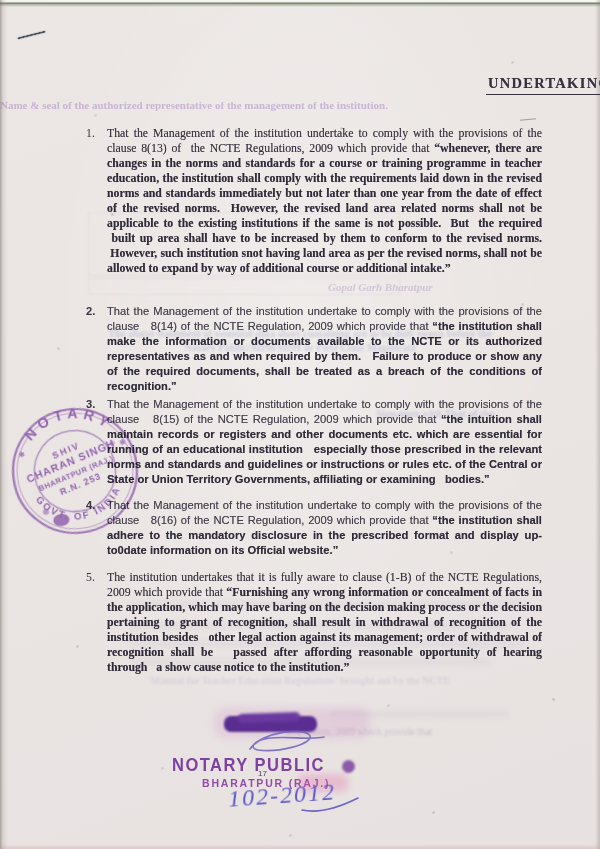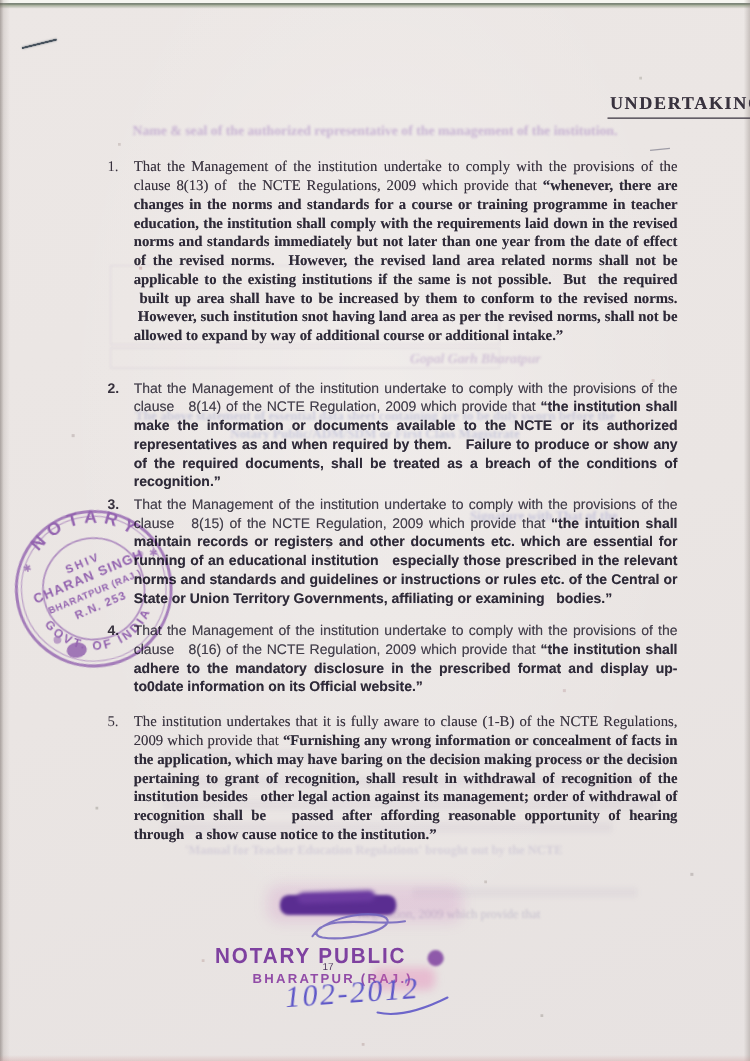--- a/index.html
+++ b/index.html
@@ -33,21 +33,21 @@
     box-shadow:0 0 1px rgba(70,82,93,.7);}
   .stray-mark{position:absolute;left:520px;top:119px;width:16px;height:0;
     border-top:1.6px solid rgba(95,95,115,.55);transform:rotate(-6deg);}
   
   .title{position:absolute;left:0;top:74px;width:600px;text-align:right;margin-left:13px;}
   .title span{display:inline-block;font-weight:bold;font-size:14.5px;letter-spacing:1.3px;
     border-bottom:1.6px solid #38323e;padding:0 2px 2px 2px;
     text-shadow:0 0 .5px rgba(56,50,62,.55);}
   
   .ghost{position:absolute;color:rgba(150,108,185,.42);filter:blur(.7px);font-weight:bold;}
-  .ghost-caption{left:0;top:99px;width:600px;text-align:center;font-size:11px;}
+  .ghost-caption{left:0;top:99px;width:600px;font-size:11px;}
   .ghost-gopal{left:328px;top:281px;font-size:11px;font-style:italic;color:rgba(150,110,180,.3);text-align:right;}
   .ghost-sworn{left:60px;top:327px;width:480px;text-align:center;font-size:10.5px;
     color:rgba(110,118,190,.26);filter:blur(1px);line-height:14px;}
   .ghost-sig{left:330px;top:407px;width:210px;text-align:center;font-size:10.5px;
     color:rgba(100,105,190,.25);filter:blur(.8px);line-height:14px;}
   .ghost-manual{left:148px;top:675px;font-size:10px;color:rgba(130,115,175,.18);filter:blur(1px);font-weight:bold;}
   .ghost-bottomfrag{left:286px;top:726px;font-size:10px;color:rgba(118,112,160,.3);filter:blur(.8px);font-weight:normal;}
   .ghost-box{position:absolute;border:1px solid rgba(150,120,170,.10);filter:blur(1px);}
   .ghost-bar{position:absolute;background:rgba(140,125,175,.07);filter:blur(2px);height:8px;border-radius:3px;}
   

